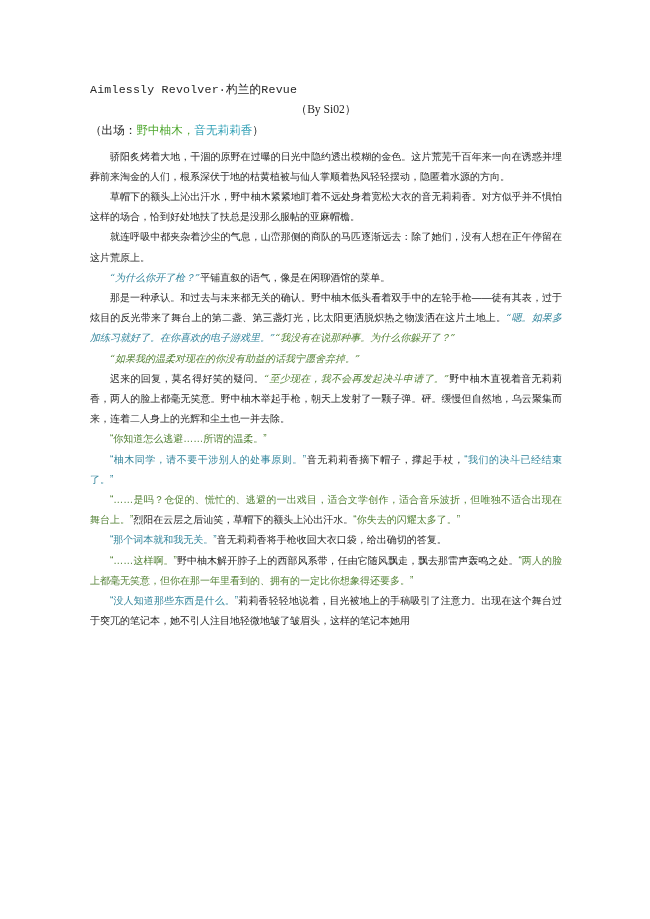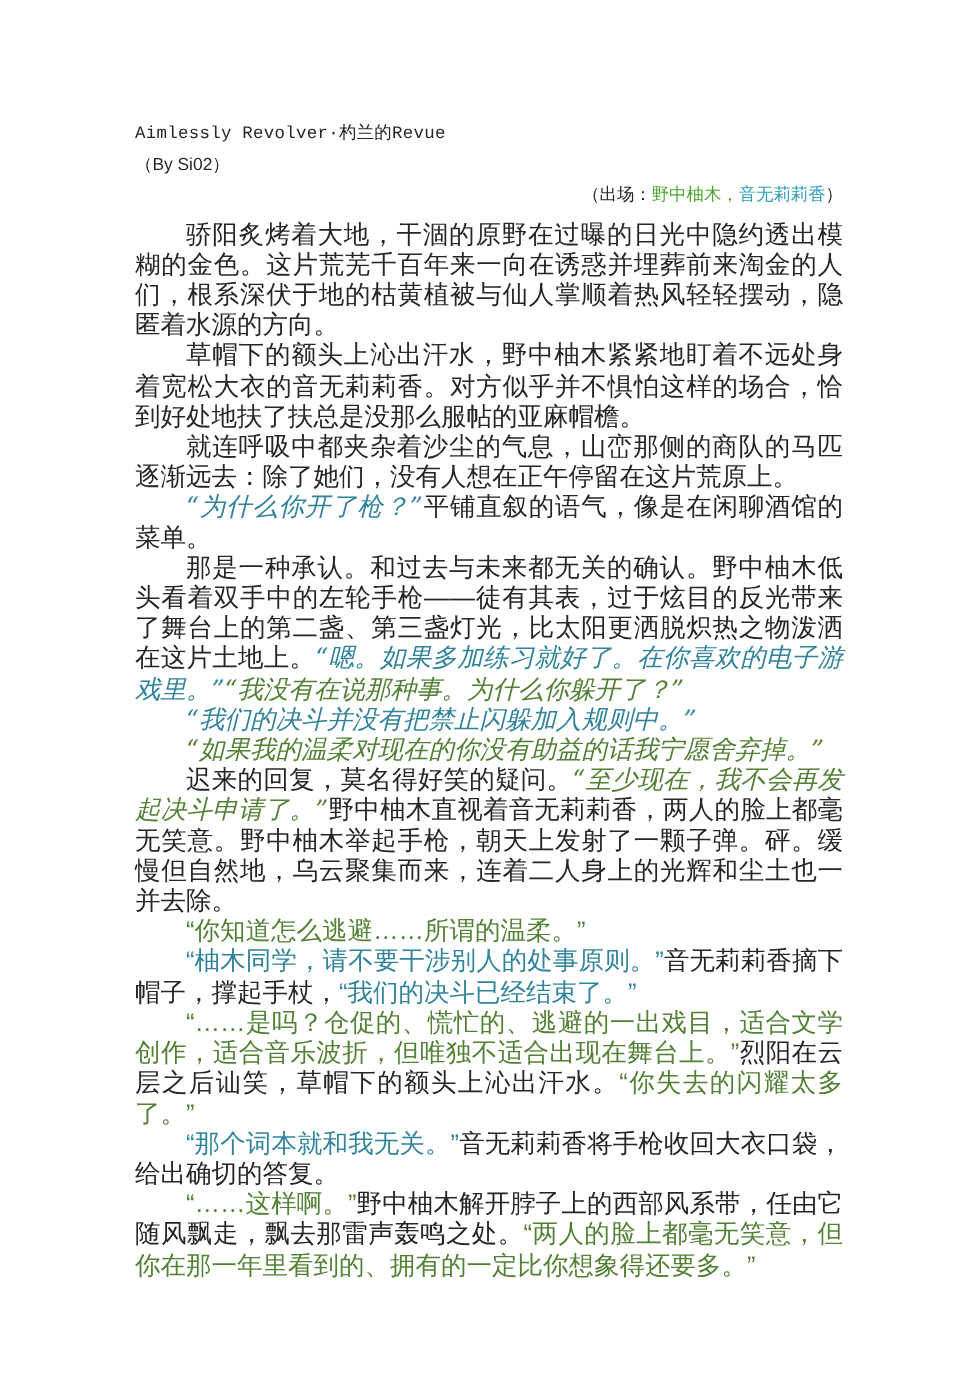--- a/index.html
+++ b/index.html
@@ -21,31 +21,30 @@
   .doc-header {
     font-size: 11.6px;
     line-height: 20.2px;
   }
   .doc-title {
     text-align: left;
     font-family: "Liberation Mono", "DejaVu Sans Mono", monospace;
     letter-spacing: 0.2px;
   }
   .doc-byline {
-    text-align: left;
-    font-family: Liberation Sans, sans-serif;
+    text-align: center;
+    font-family: Liberation Serif, serif;
   }
   .doc-cast {
-    text-align: right;
   }
   .cast-green { color: #4EA72E; }
   .cast-teal  { color: #2E9FB5; }
   .doc-body {
     margin-top: 6px;
-    font-size: 17px;
+    font-size: 10px;
     line-height: 20.2px;
     text-align: justify;
   }
   .para {
     margin: 0;
     text-indent: 2em;
   }
   .run-normal    { color: #262626; }
   .run-green     { color: #538135; }
   .run-teal      { color: #31849B; }
@@ -61,22 +60,22 @@
     <div class="doc-byline">（By Si02）</div>
     <div class="doc-cast"><span>（出场：</span><span class="cast-green">野中柚木</span><span class="cast-green">，</span><span class="cast-teal">音无莉莉香</span><span>）</span></div>
   </div>
 
   <div class="doc-body">
       <p class="para"><span class="run-normal">骄阳炙烤着大地，干涸的原野在过曝的日光中隐约透出模糊的金色。这片荒芜千百年来一向在诱惑并埋葬前来淘金的人们，根系深伏于地的枯黄植被与仙人掌顺着热风轻轻摆动，隐匿着水源的方向。</span></p>
       <p class="para"><span class="run-normal">草帽下的额头上沁出汗水，野中柚木紧紧地盯着不远处身着宽松大衣的音无莉莉香。对方似乎并不惧怕这样的场合，恰到好处地扶了扶总是没那么服帖的亚麻帽檐。</span></p>
       <p class="para"><span class="run-normal">就连呼吸中都夹杂着沙尘的气息，山峦那侧的商队的马匹逐渐远去：除了她们，没有人想在正午停留在这片荒原上。</span></p>
       <p class="para"><span class="run-kai-teal">“为什么你开了枪？”</span><span class="run-normal">平铺直叙的语气，像是在闲聊酒馆的菜单。</span></p>
       <p class="para"><span class="run-normal">那是一种承认。和过去与未来都无关的确认。野中柚木低头看着双手中的左轮手枪——徒有其表，过于炫目的反光带来了舞台上的第二盏、第三盏灯光，比太阳更洒脱炽热之物泼洒在这片土地上。</span><span class="run-kai-teal">“嗯。如果多加练习就好了。在你喜欢的电子游戏里。”</span><span class="run-kai-green">“我没有在说那种事。为什么你躲开了？”</span></p>
-      <p class="para"><span class="run-kai-teal">“我们的决斗并没有把禁止闪躲加入规则中。”</span></p>
       <p class="para"><span class="run-kai-green">“如果我的温柔对现在的你没有助益的话我宁愿舍弃掉。”</span></p>
       <p class="para"><span class="run-normal">迟来的回复，莫名得好笑的疑问。</span><span class="run-kai-green">“至少现在，我不会再发起决斗申请了。”</span><span class="run-normal">野中柚木直视着音无莉莉香，两人的脸上都毫无笑意。野中柚木举起手枪，朝天上发射了一颗子弹。砰。缓慢但自然地，乌云聚集而来，连着二人身上的光辉和尘土也一并去除。</span></p>
       <p class="para"><span class="run-green">“你知道怎么逃避……所谓的温柔。”</span></p>
       <p class="para"><span class="run-teal">“柚木同学，请不要干涉别人的处事原则。”</span><span class="run-normal">音无莉莉香摘下帽子，撑起手杖，</span><span class="run-teal">“我们的决斗已经结束了。”</span></p>
       <p class="para"><span class="run-green">“……是吗？仓促的、慌忙的、逃避的一出戏目，适合文学创作，适合音乐波折，但唯独不适合出现在舞台上。”</span><span class="run-normal">烈阳在云层之后讪笑，草帽下的额头上沁出汗水。</span><span class="run-green">“你失去的闪耀太多了。”</span></p>
       <p class="para"><span class="run-teal">“那个词本就和我无关。”</span><span class="run-normal">音无莉莉香将手枪收回大衣口袋，给出确切的答复。</span></p>
       <p class="para"><span class="run-green">“……这样啊。”</span><span class="run-normal">野中柚木解开脖子上的西部风系带，任由它随风飘走，飘去那雷声轰鸣之处。</span><span class="run-green">“两人的脸上都毫无笑意，但你在那一年里看到的、拥有的一定比你想象得还要多。”</span></p>
+      <p class="para"><span class="run-teal">“没人知道那些东西是什么。”</span><span class="run-normal">莉莉香轻轻地说着，目光被地上的手稿吸引了注意力。出现在这个舞台过于突兀的笔记本，她不引人注目地轻微地皱了皱眉头，这样的笔记本她用</span></p>
     </div>
 </div>
 
 </body></html>

